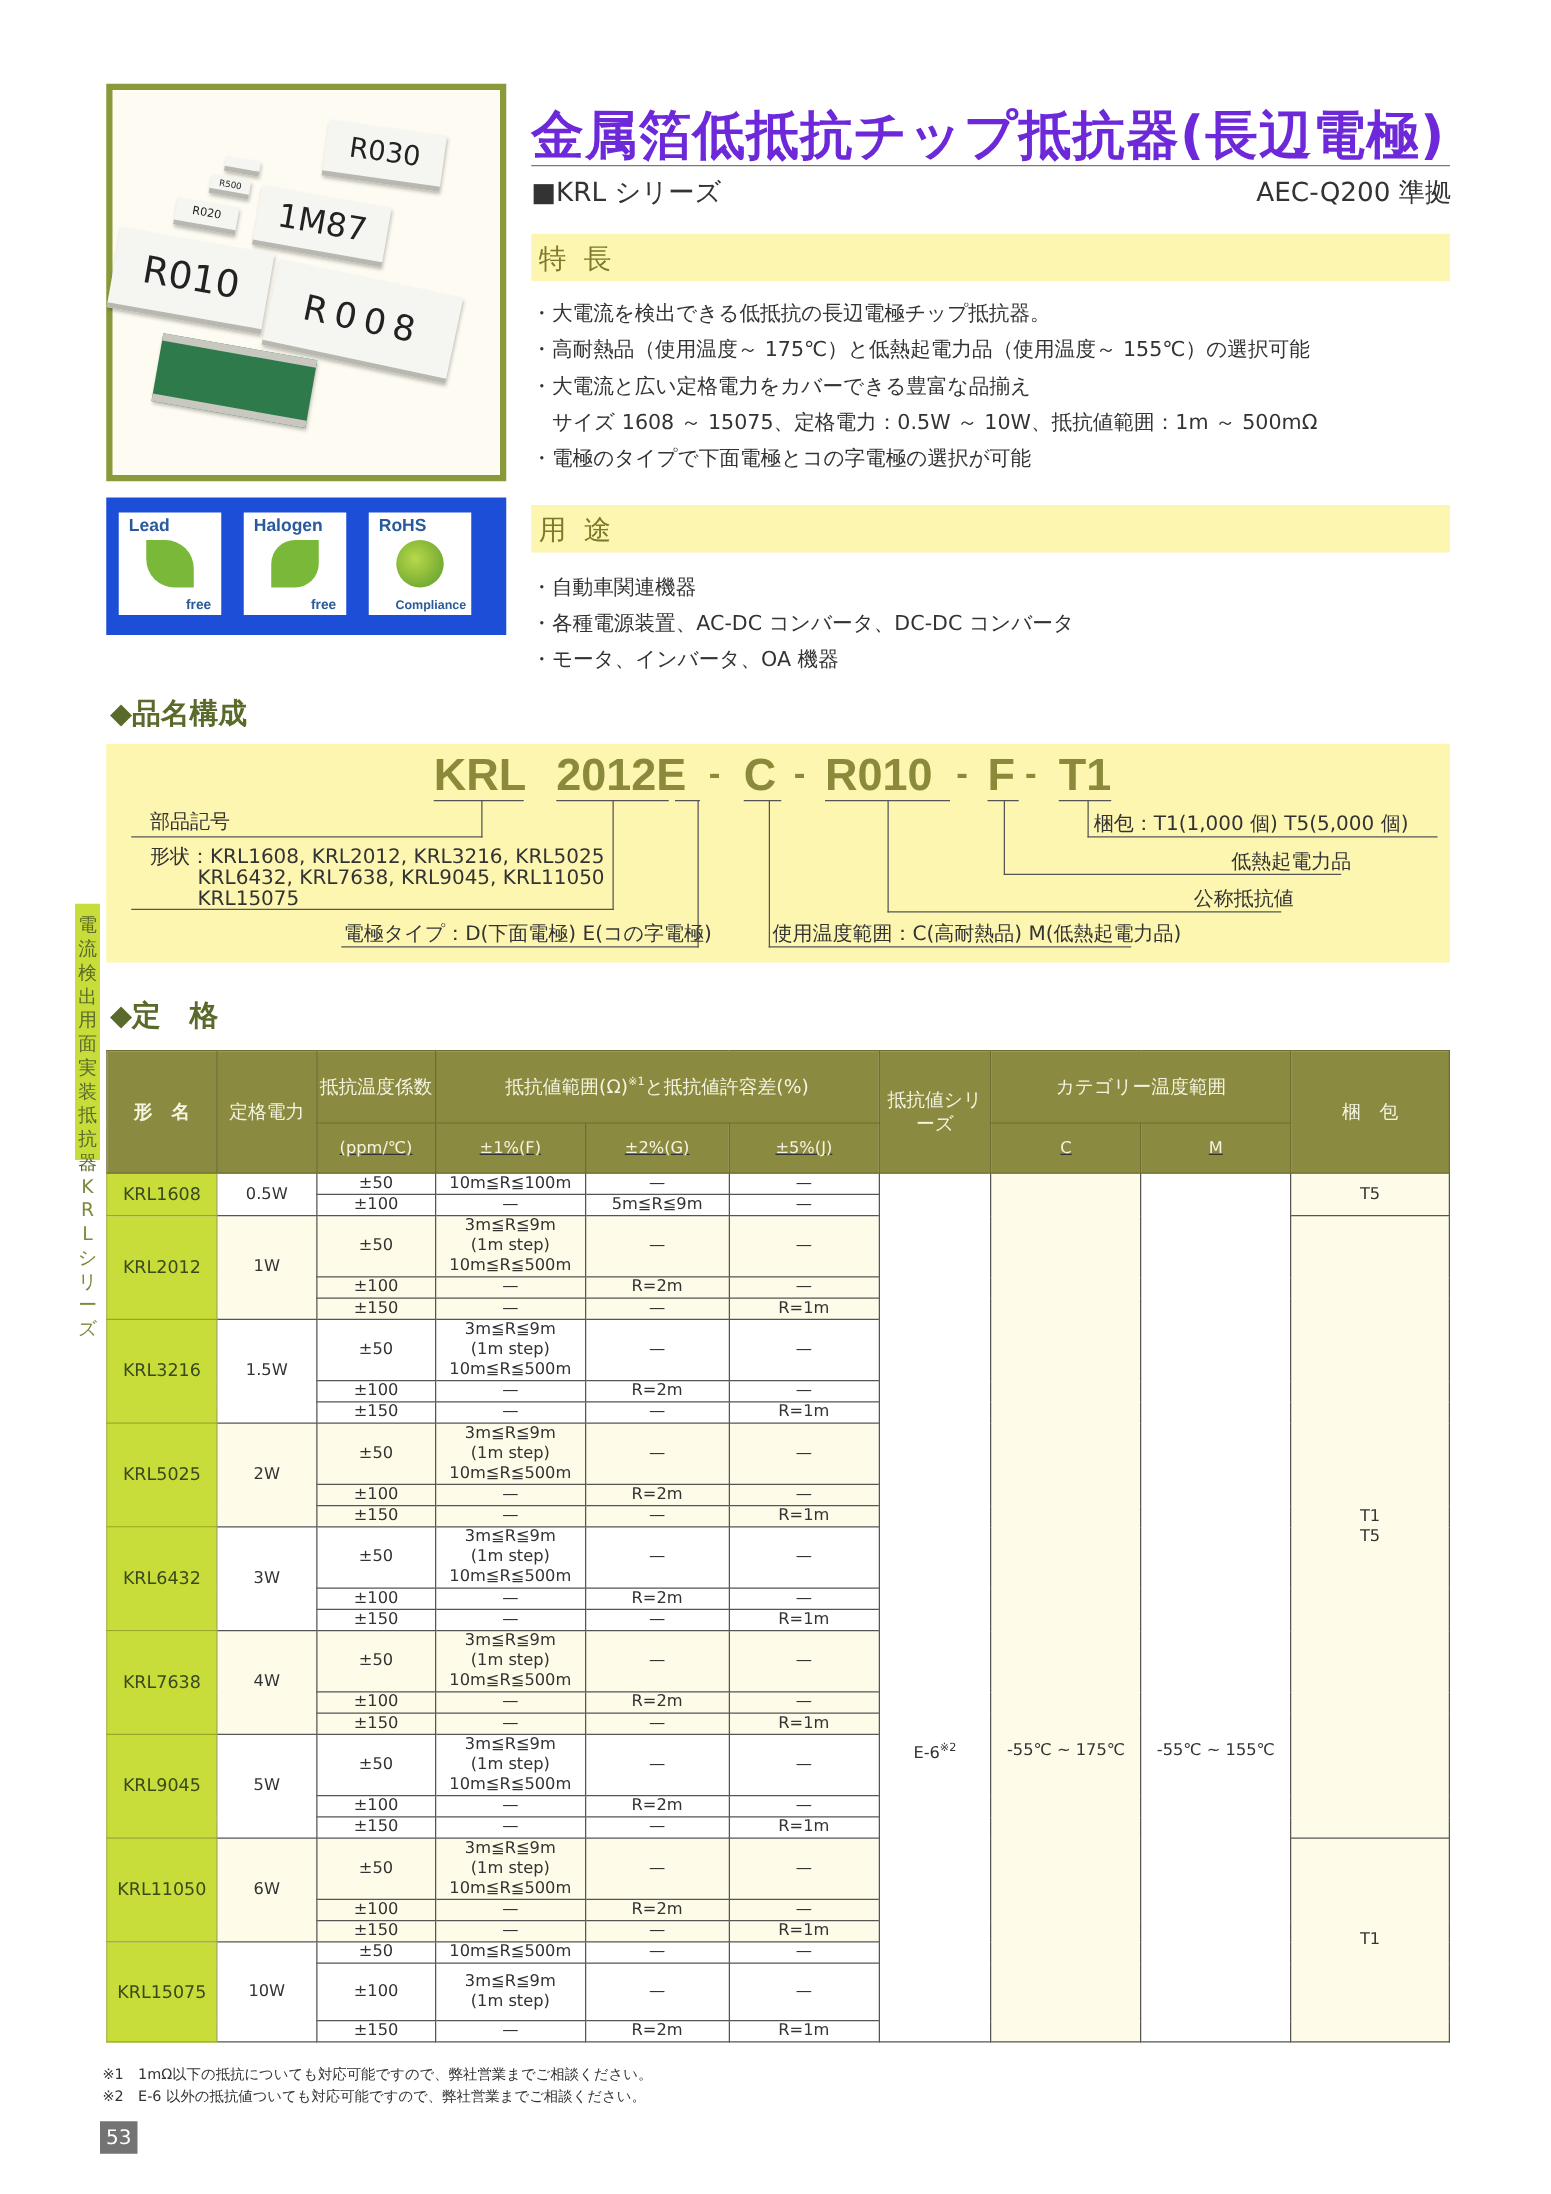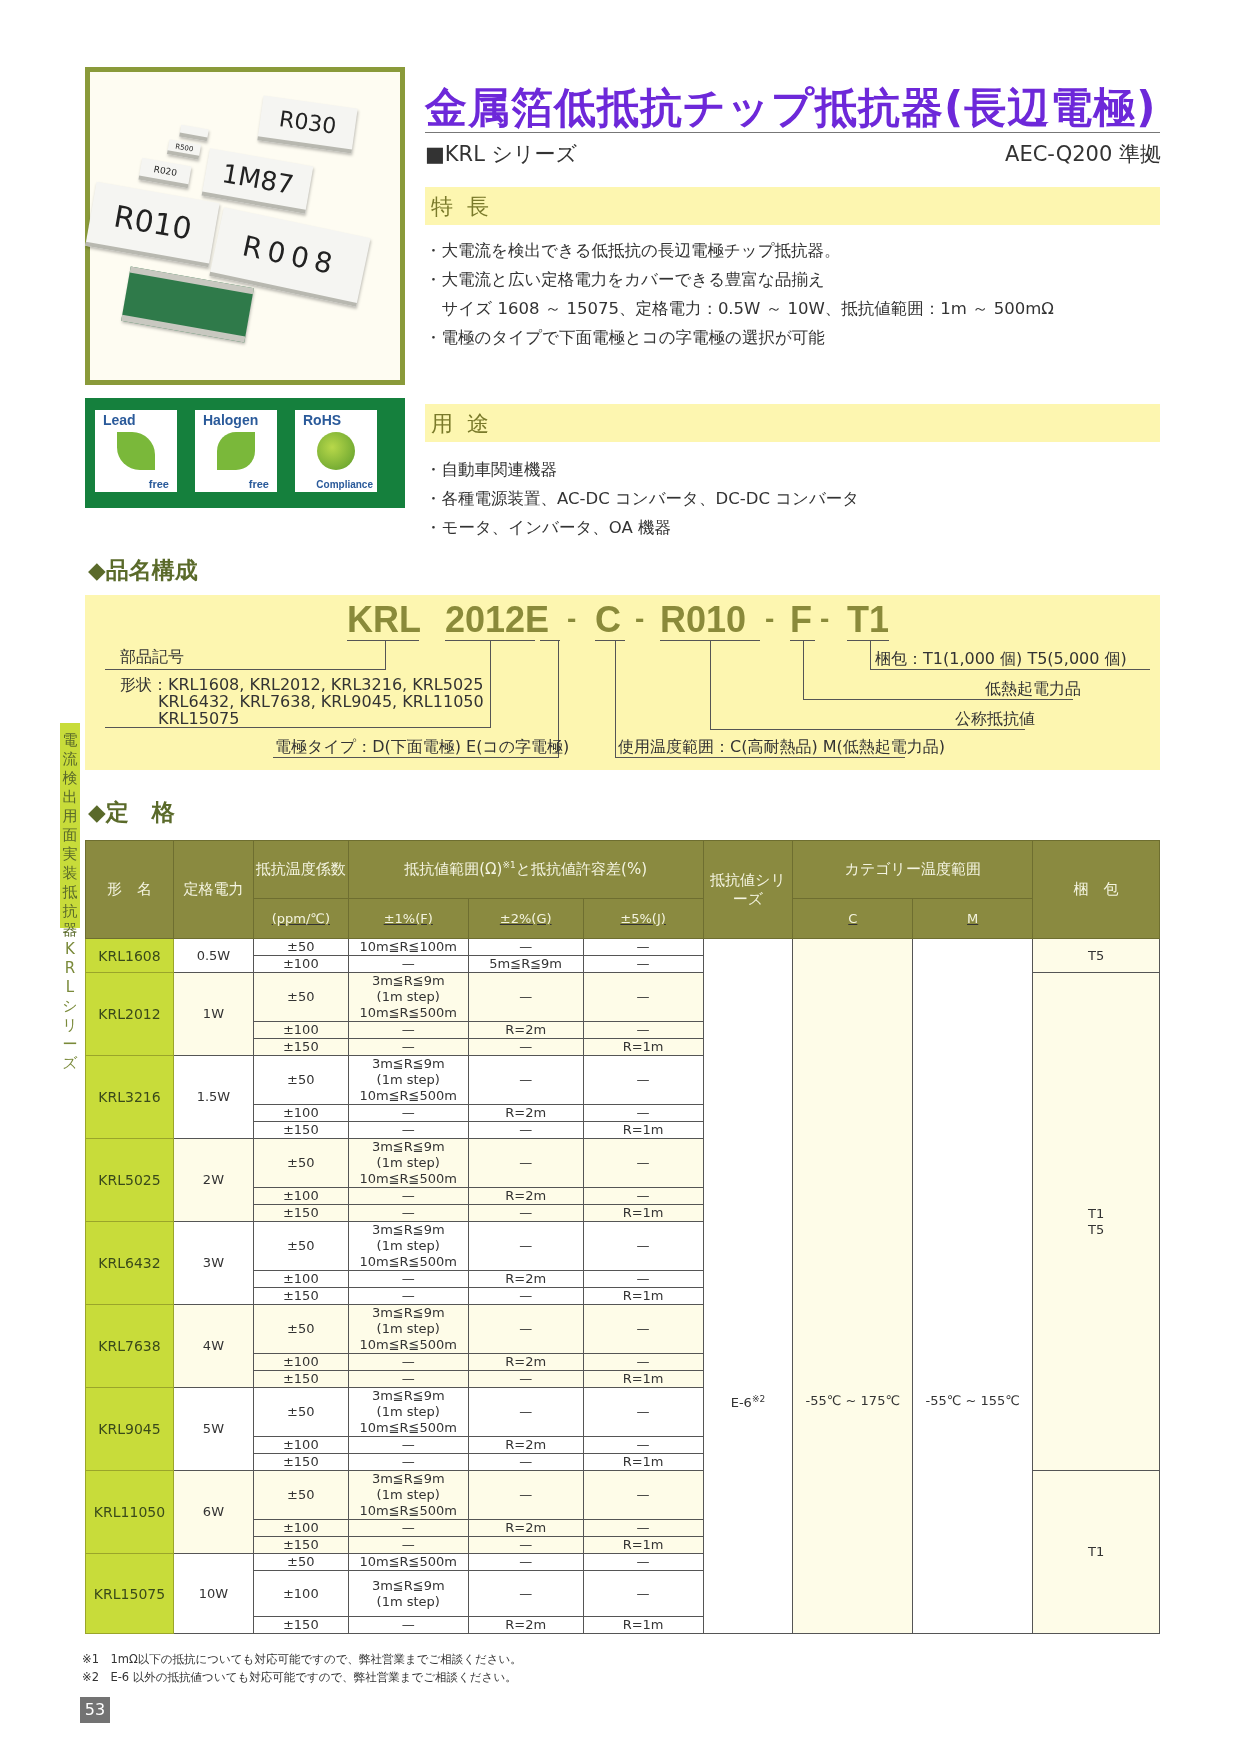--- a/index.html
+++ b/index.html
@@ -5,21 +5,21 @@
   * { box-sizing: border-box; margin: 0; padding: 0; }
   body { width: 1241px; height: 1755px; background: #ffffff; position: relative; font-family: "DejaVu Sans", sans-serif; color: #333; overflow: hidden; }
   .abs { position: absolute; }
 
   
   .photo { left: 85px; top: 67px; width: 320px; height: 318px; border: 5px solid #8a9a3a; background: #fefcf2; }
   .chip { position: absolute; background: #f5f5f2; border-bottom: 4px solid #b8b8b0; box-shadow: 1px 2px 3px rgba(0,0,0,0.25); font-family: "DejaVu Sans", sans-serif; color: #222; display: flex; align-items: center; justify-content: center; }
   .chip.green { background: #2f7a4a; border-top: 6px solid #c8c8c0; border-bottom: 6px solid #c8c8c0; }
 
   
-  .badges { left: 85px; top: 398px; width: 320px; height: 110px; background: #15803d; }
+  .badges { left: 85px; top: 398px; width: 320px; height: 110px; background: #1d4ed8; }
   .badge { position: absolute; top: 12px; width: 82px; height: 82px; background: #fff; }
   .badge .t { position: absolute; left: 8px; top: 2px; font-weight: bold; font-size: 14px; color: #2a5a9a; font-family: "Liberation Sans", sans-serif; }
   .badge .b { position: absolute; right: 8px; bottom: 2px; font-weight: bold; font-size: 11px; color: #2a5a9a; font-family: "Liberation Sans", sans-serif; }
   .badge .b.small { font-size: 10px; right: 4px; }
   .badge .leaf { position: absolute; left: 22px; top: 22px; width: 38px; height: 38px; background: #7ab83a; border-radius: 0 60% 0 60%; }
   .badge .globe { position: absolute; left: 22px; top: 22px; width: 38px; height: 38px; background: radial-gradient(circle at 40% 40%, #b8d84a, #5a9a2a); border-radius: 50%; }
 
   
   .title { left: 425px; top: 80px; font-size: 42px; font-weight: bold; color: #6d28d9; letter-spacing: 1px; white-space: nowrap; font-family: "DejaVu Sans", sans-serif; }
   .title-rule { left: 425px; top: 132px; width: 735px; height: 1px; background: #777; }
@@ -101,20 +101,21 @@
 <div class="abs title">金属箔低抵抗チップ抵抗器(長辺電極)</div>
 <div class="abs title-rule"></div>
 <div class="abs series">■KRL シリーズ</div>
 <div class="abs aec">AEC-Q200 準拠</div>
 
 <div class="abs sec-bar" style="left:425px;top:187px;width:735px;">
   <span>特長</span>
 </div>
 <div class="abs bullets" style="left:425px;top:236px;">
   <div>・大電流を検出できる低抵抗の長辺電極チップ抵抗器。</div>
+  <div>・高耐熱品（使用温度～ 175℃）と低熱起電力品（使用温度～ 155℃）の選択可能</div>
   <div>・大電流と広い定格電力をカバーできる豊富な品揃え</div>
   <div>　サイズ 1608 ～ 15075、定格電力：0.5W ～ 10W、抵抗値範囲：1m ～ 500mΩ</div>
   <div>・電極のタイプで下面電極とコの字電極の選択が可能</div>
 </div>
 
 <div class="abs sec-bar" style="left:425px;top:404px;width:735px;">
   <span>用途</span>
 </div>
 <div class="abs bullets" style="left:425px;top:455px;">
   <div>・自動車関連機器</div>
@@ -186,21 +187,21 @@
       <col style="width:120px">
       <col style="width:115px">
       <col style="width:120px">
       <col style="width:90px">
       <col style="width:120px">
       <col style="width:120px">
       <col style="width:127px">
   </colgroup>
   <thead>
     <tr style="height:58px;">
-      <th rowspan="2" style="font-size:15px;">形　名</th>
+      <th rowspan="2" style="font-size:15px;font-weight:bold;">形　名</th>
       <th rowspan="2" style="font-size:15px;">定格電力</th>
       <th style="font-size:15px;">抵抗温度係数</th>
       <th colspan="3" style="font-size:15px;">
         <span>抵抗値範囲(Ω)</span><sup style="font-size:9px;">※1</sup><span>と抵抗値許容差(%)</span>
       </th>
       <th rowspan="2" style="font-size:15px;">抵抗値シリーズ</th>
       <th colspan="2" style="font-size:15px;">カテゴリー温度範囲</th>
       <th rowspan="2" style="font-size:15px;">梱　包</th>
     </tr>
     <tr style="height:40px;text-decoration:underline;">

